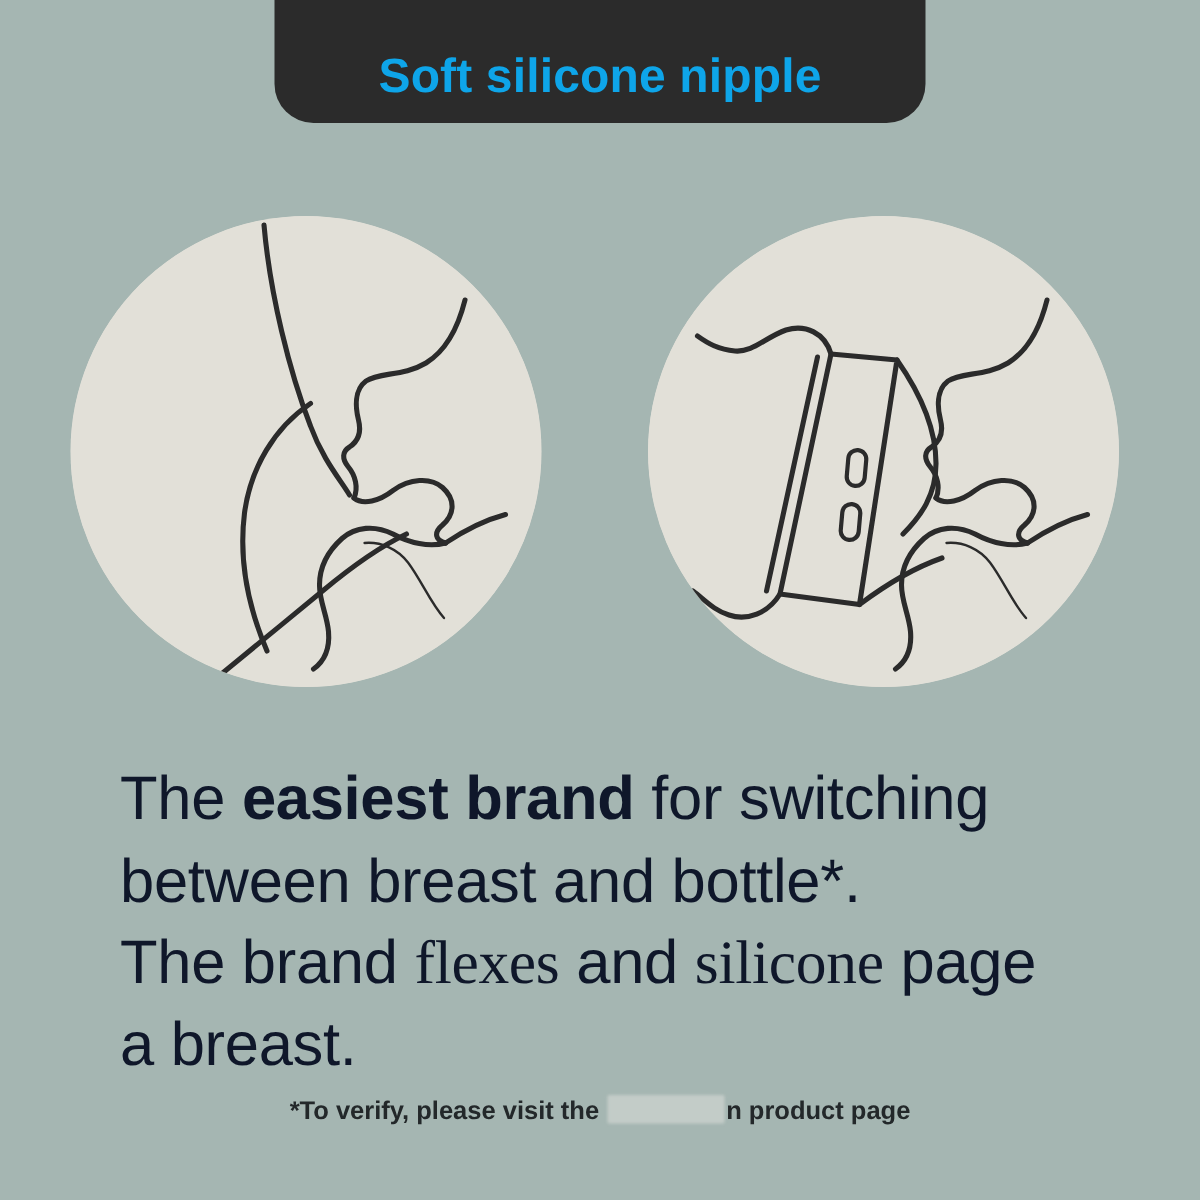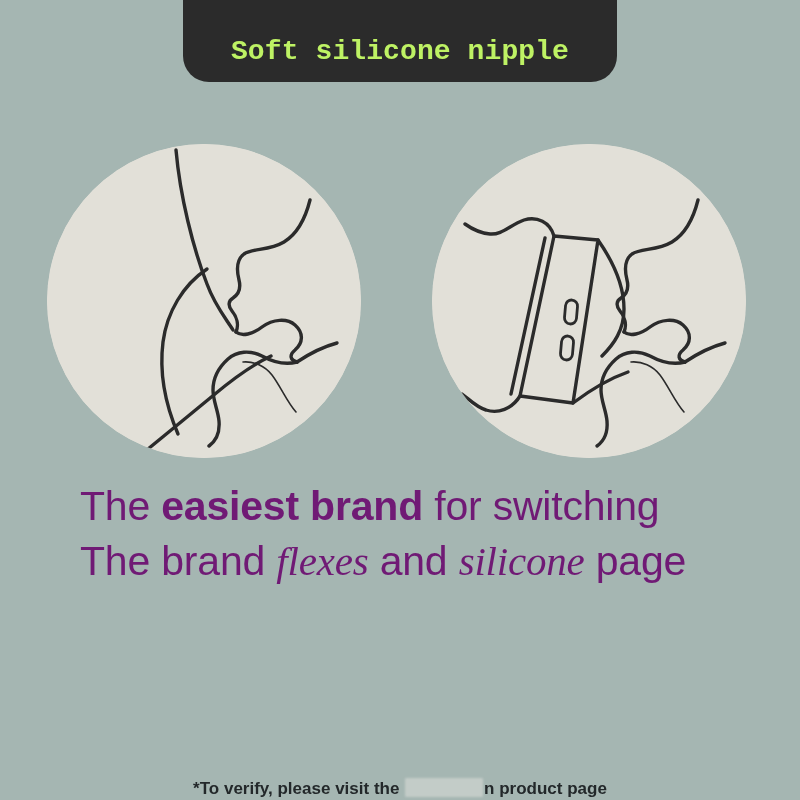--- a/index.html
+++ b/index.html
@@ -31,27 +31,26 @@
     background: #2b2b2b;
     border-bottom-left-radius: 26px;
     border-bottom-right-radius: 26px;
     display: flex;
     align-items: flex-end;
     justify-content: center;
     box-sizing: border-box;
     padding-bottom: 16px;
   }
   .header-title {
-    color: #bef264;
-    font-size: 28px;
+    color: #0ea5e9;
+    font-size: 32px;
     font-weight: bold;
     letter-spacing: 0.1px;
     line-height: 1;
     white-space: nowrap;
-    font-family: Liberation Mono, monospace;
   }
 
   
   .illus-row {
     position: absolute;
     left: 0;
     top: 144px;
     width: 800px;
     height: 316px;
   }
@@ -65,38 +64,37 @@
     background: #e2e0d8;
   }
   .illus-left  { left: 47px; }
   .illus-right { left: 432px; }
   .illus-circle svg { display: block; width: 314px; height: 314px; }
 
   
   .body-copy {
     position: absolute;
     left: 80px;
-    top: 479px;
+    top: 505px;
     width: 660px;
-    color: #701a75;
+    color: #0f172a;
     font-size: 41px;
     line-height: 1.33;
     letter-spacing: -0.2px;
   }
   .body-copy .bold { font-weight: bold; }
   .body-copy .serif-italic {
     font-family: "Liberation Serif", serif;
-    font-style: italic;
   }
 
   
   .footnote {
     position: absolute;
     left: 0;
-    top: 778px;
+    top: 730px;
     width: 800px;
     text-align: center;
     color: #23282a;
     font-size: 17px;
     font-weight: bold;
     white-space: nowrap;
   }
   .redaction {
     display: inline-block;
     width: 78px;
@@ -210,18 +208,20 @@
         <g fill="none" stroke="#2b2b2b" stroke-width="1.6" stroke-linecap="round" stroke-linejoin="round">
           <path d="M199 218 C 210 217, 221 222, 228 231
                    C 237 243, 243 258, 252 268"></path>
         </g>
       </svg>
     </div>
   </div>
 
   <div class="body-copy">
     <div><span>The </span><span class="bold">easiest brand</span><span> for switching</span></div>
+    <div>between breast and bottle*.</div>
     <div><span>The brand </span><span class="serif-italic">flexes</span><span> and </span><span class="serif-italic">silicone</span><span> page</span></div>
+    <div>a breast.</div>
   </div>
 
   <div class="footnote"><span>*To verify, please visit the </span><span class="redaction"></span><span>n product page</span></div>
 
 </div>
 
 </body></html>

